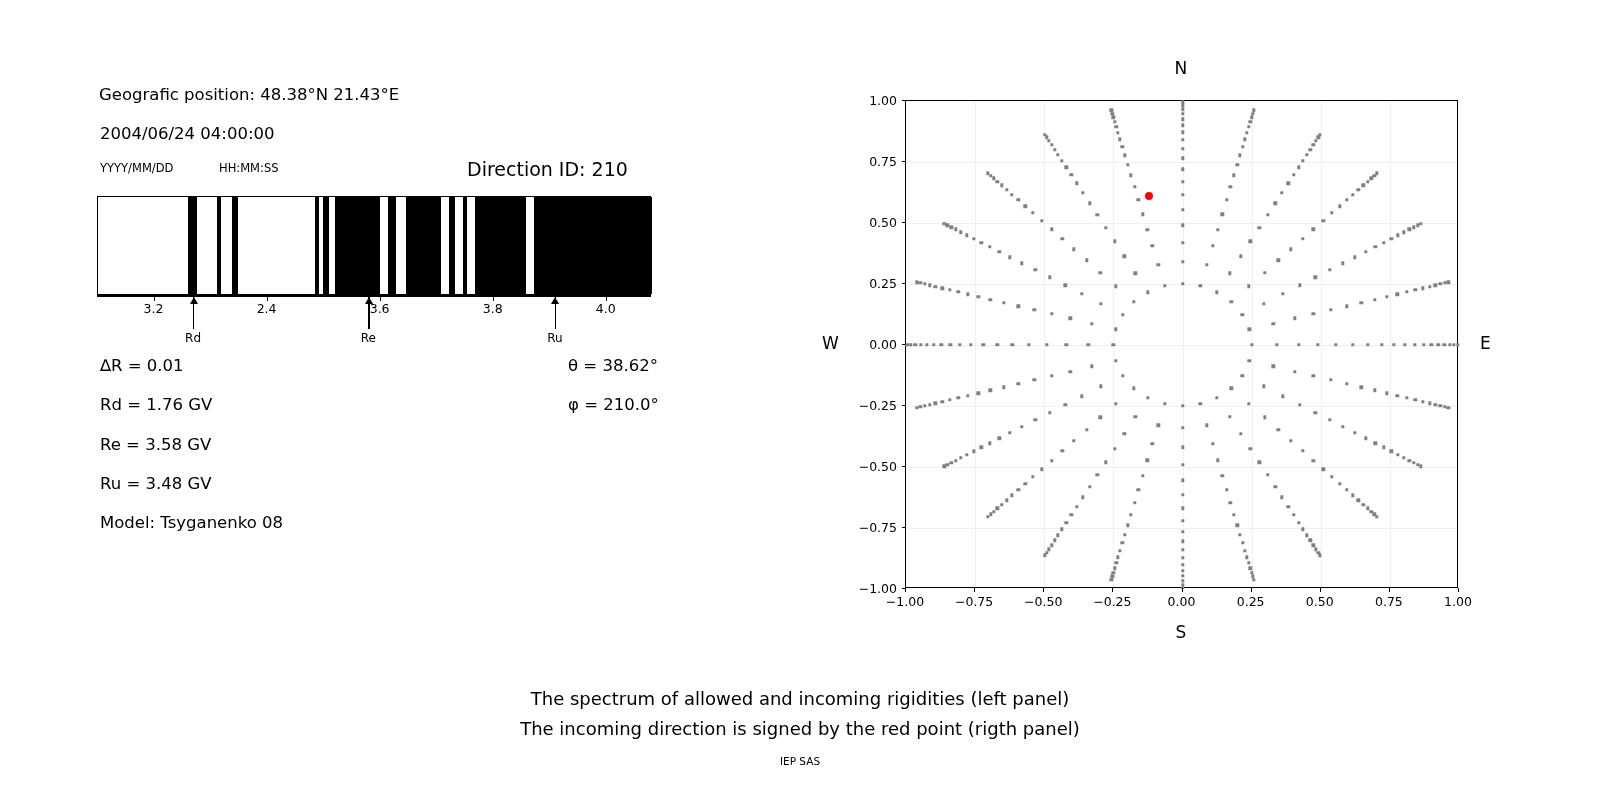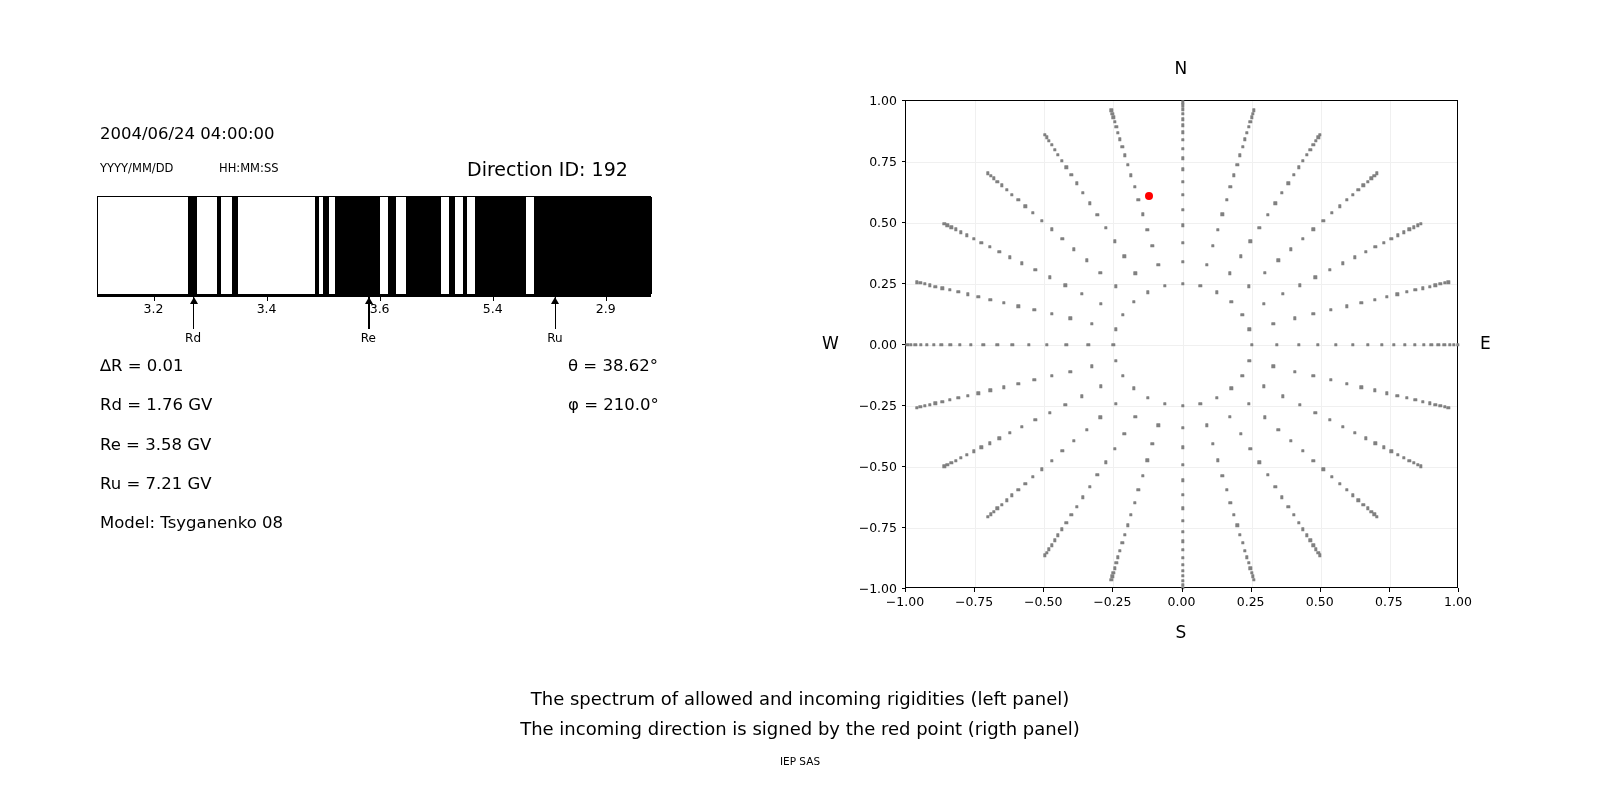--- a/index.html
+++ b/index.html
@@ -69,28 +69,29 @@
   .caption{position:absolute;width:1600px;text-align:center;font-size:18px;}
   #caption-1{top:688px;}
   #caption-2{top:718px;}
   #footer{top:755px;font-size:10.5px;}
 </style>
 </head>
 <body>
 
 <div class="abs" id="left-panel">
 
+  <div class="abs info-line" id="geo-position">Geografic position: 48.38°N 21.43°E</div>
 
   <div class="abs info-line" id="datetime">2004/06/24 04:00:00</div>
 
   <div class="abs info-line" id="fmt-date">YYYY/MM/DD</div>
 
   <div class="abs info-line" id="fmt-time">HH:MM:SS</div>
 
-  <div class="abs info-line" id="direction-id">Direction ID: 192</div>
+  <div class="abs info-line" id="direction-id">Direction ID: 210</div>
 
   <div class="abs" id="barcode-wrap">
     <div id="barcode">
         <div class="band" style="left: 89.601px; width: 9.89286px;"></div>
         <div class="band" style="left: 119.28px; width: 3.95714px;"></div>
         <div class="band" style="left: 133.978px; width: 5.93571px;"></div>
         <div class="band" style="left: 216.795px; width: 3.95714px;"></div>
         <div class="band" style="left: 224.709px; width: 5.93571px;"></div>
         <div class="band" style="left: 236.581px; width: 45.5071px;"></div>
         <div class="band" style="left: 290.002px; width: 7.91429px;"></div>
@@ -100,27 +101,27 @@
         <div class="band" style="left: 377.059px; width: 51.4429px;"></div>
         <div class="band" style="left: 436.416px; width: 117.584px;"></div>
       </div>
   </div>
 
   <div class="abs" id="bar-axis"></div>
   <div class="abs" id="bar-axis-ticks">
       <div class="bar-tick" style="left: 153.531px;"></div>
       <div class="bar-ticklabel" style="left: 153.531px;">3.2</div>
       <div class="bar-tick" style="left: 266.592px;"></div>
-      <div class="bar-ticklabel" style="left: 266.592px;">3.4</div>
+      <div class="bar-ticklabel" style="left: 266.592px;">2.4</div>
       <div class="bar-tick" style="left: 379.653px;"></div>
       <div class="bar-ticklabel" style="left: 379.653px;">3.6</div>
       <div class="bar-tick" style="left: 492.714px;"></div>
-      <div class="bar-ticklabel" style="left: 492.714px;">5.4</div>
+      <div class="bar-ticklabel" style="left: 492.714px;">3.8</div>
       <div class="bar-tick" style="left: 605.776px;"></div>
-      <div class="bar-ticklabel" style="left: 605.776px;">2.9</div>
+      <div class="bar-ticklabel" style="left: 605.776px;">4.0</div>
     </div>
   <div class="abs" id="bar-markers">
       <div class="marker" style="left: 193.102px; top: 297px;">
         <div class="shaft"></div>
         <div class="head"></div>
         <div class="mlabel">Rd</div>
       </div>
       <div class="marker" style="left: 368.347px; top: 297px;">
         <div class="shaft"></div>
         <div class="head"></div>
@@ -130,21 +131,21 @@
         <div class="shaft"></div>
         <div class="head"></div>
         <div class="mlabel">Ru</div>
       </div>
     </div>
 
   <div class="abs" id="param-block">
       <div class="param param-left" style="top: 356px;">∆R = 0.01</div>
       <div class="param param-left" style="top: 395px;">Rd = 1.76 GV</div>
       <div class="param param-left" style="top: 435px;">Re = 3.58 GV</div>
-      <div class="param param-left" style="top: 474px;">Ru = 7.21 GV</div>
+      <div class="param param-left" style="top: 474px;">Ru = 3.48 GV</div>
       <div class="param param-left" style="top: 513px;">Model: Tsyganenko 08</div>
       <div class="param param-right" style="top: 356px;">θ = 38.62°</div>
       <div class="param param-right" style="top: 395px;">φ = 210.0°</div>
     </div>
 </div>
 
 <div class="abs" id="right-panel">
 
   <div id="plot-frame">
     <div id="gridlines">

